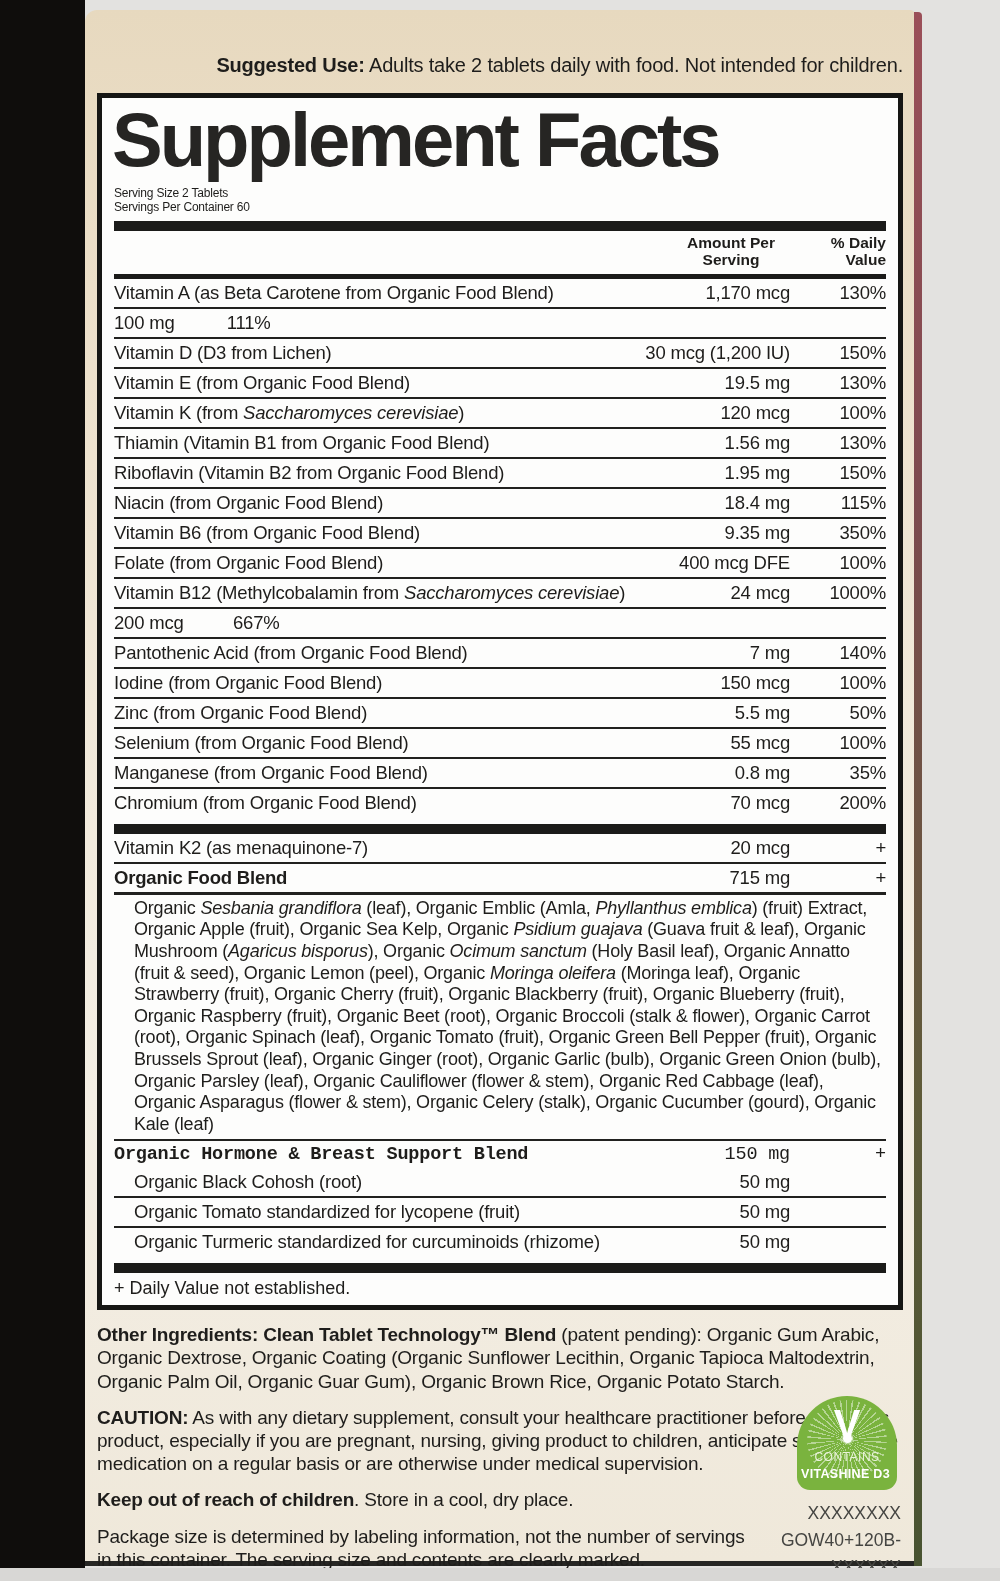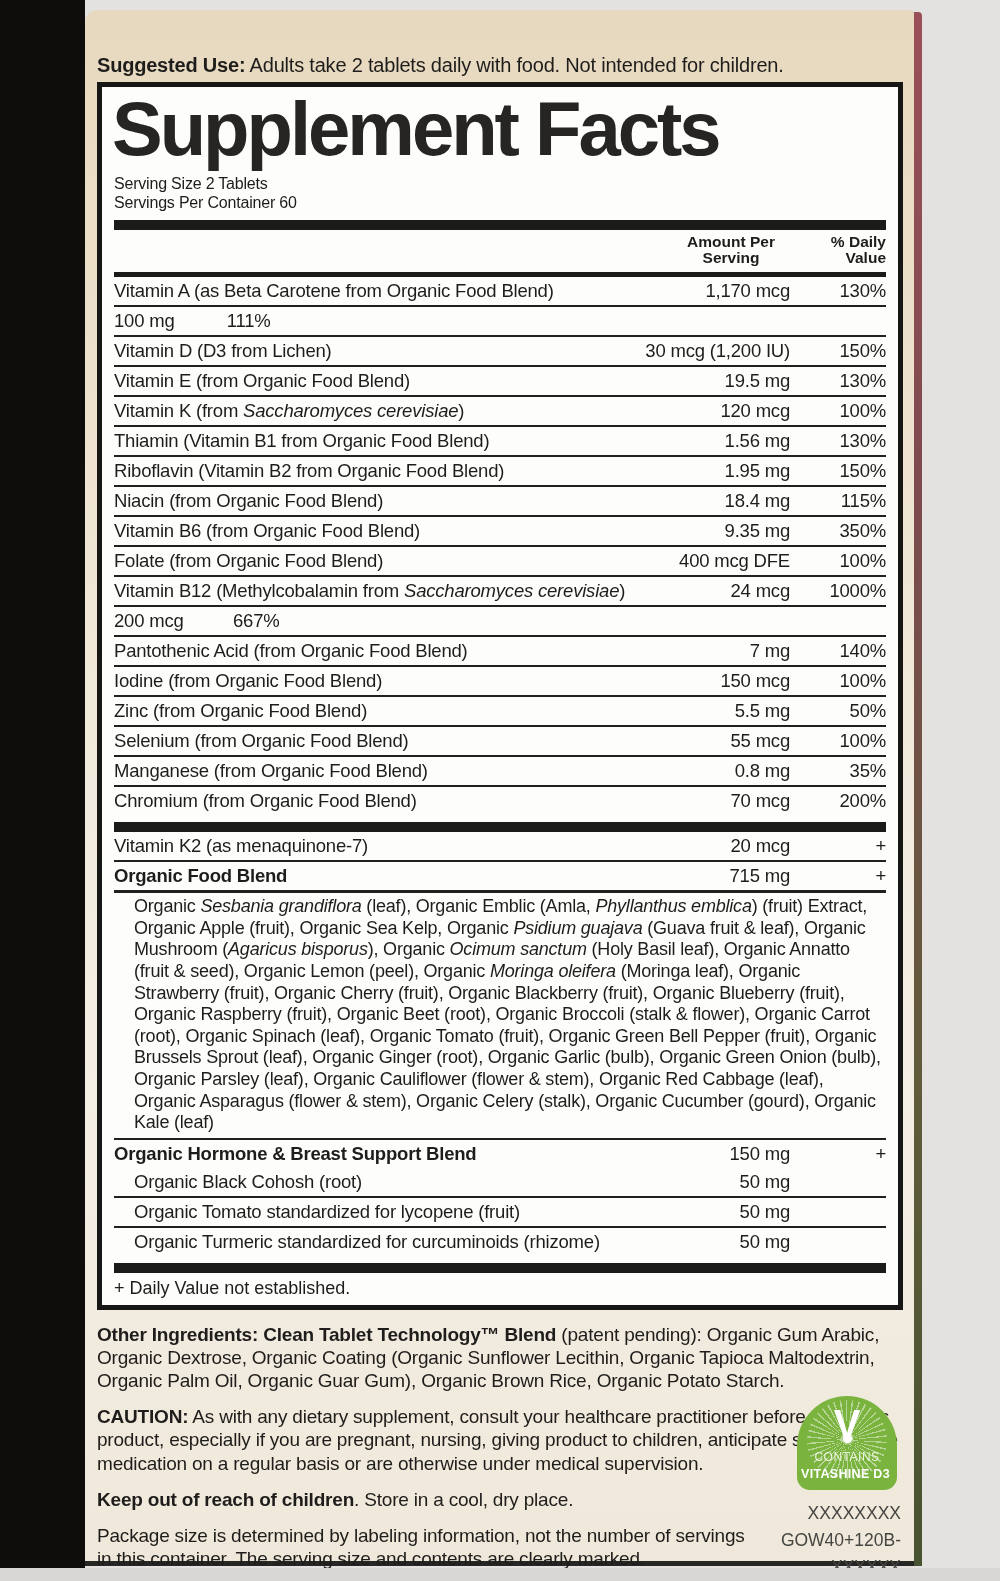--- a/index.html
+++ b/index.html
@@ -17,50 +17,50 @@
     border-bottom:5px solid #262624;
     box-sizing:border-box;
     padding:0 12px;
   }
   .label::after{
     content:"";position:absolute;top:2px;bottom:-5px;right:-7px;width:8px;
     background:linear-gradient(180deg,#9b4f58 0%,#7e4a4f 30%,#5f5b39 70%,#485331 100%);
     border-radius:0 4px 0 0;
   }
   
-  .suggested{margin:44px 0 5px 0;font-size:20px;letter-spacing:-0.2px;}
+  .suggested{margin:44px 0 16px 0;font-size:20px;letter-spacing:-0.2px;text-align:right;}
   .suggested b{font-weight:700;}
   
   .panel{
     border:5px solid #161614;background:#fdfdfc;
     padding:0 12px 5px 12px;box-sizing:border-box;
   }
   .sf-title{
     font-weight:700;font-size:76px;line-height:1.0;letter-spacing:-3px;
     color:#262523;margin:4px 0 8px -2px;white-space:nowrap;
   }
-  .serving{font-size:16px;line-height:1.18;letter-spacing:-0.2px;}
+  .serving{font-size:12px;line-height:1.18;letter-spacing:-0.2px;}
   .bar{background:#1b1b19;height:10px;margin-top:7px;}
   .bar.medium{height:5px;margin-top:2px;}
   .cols-header{display:flex;align-items:flex-end;font-size:15.5px;font-weight:700;line-height:1.08;padding:4px 0 3px 0;}
   .cols-header .spacer{flex:1;}
   .col-amt{width:118px;text-align:center;}
   .col-dv{width:78px;text-align:right;margin-left:18px;}
   .rows .row{display:flex;align-items:baseline;padding:3px 0 3px 0;font-size:18.5px;letter-spacing:-0.2px;}
   .rows .row + .row{border-top:2px solid #21211f;}
   .row .name{flex:1;white-space:nowrap;}
   .row .amt{white-space:nowrap;text-align:right;}
   .row .dv{width:96px;text-align:right;white-space:nowrap;}
   .row.sub .name{padding-left:20px;}
   .extras{border-bottom:3px solid #21211f;}
   .blend-desc{
     font-size:18px;line-height:1.2;letter-spacing:-0.2px;
     padding:3px 0 4px 20px;
   }
-  .hormone-head{border-top:2.5px solid #21211f;}
+  .hormone-head{border-top:2.5px solid #21211f;font-family:Liberation Mono, monospace;}
   .hormone-head .name{font-weight:700;}
   .footnote{font-size:18px;padding:5px 0 1px 0;}
   
   .para{font-size:19px;line-height:1.22;letter-spacing:-0.2px;margin:13px 0 0 0;}
   .para b{font-weight:700;}
   .right-stack{position:absolute;right:14px;top:1386px;width:190px;text-align:right;}
   .badge{
     width:100px;height:94px;margin:0 4px 10px auto;position:relative;
     border-radius:50px 50px 13px 13px;overflow:hidden;text-align:center;
   }

